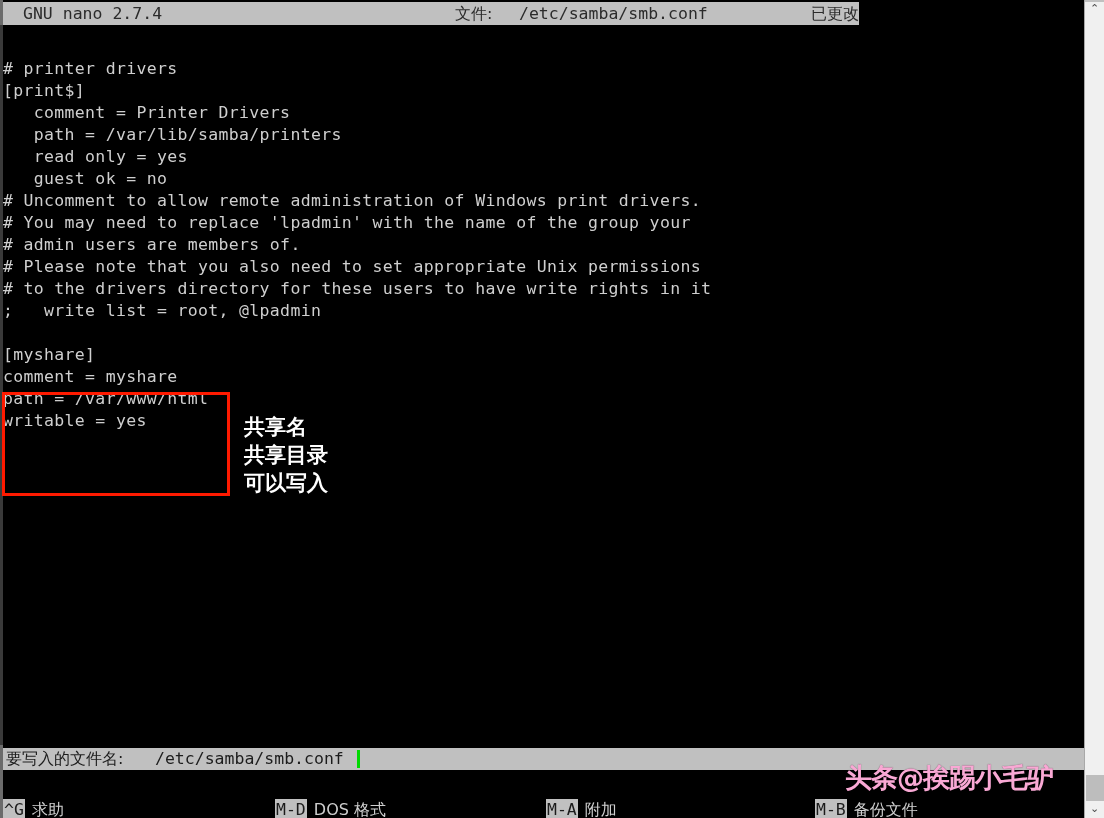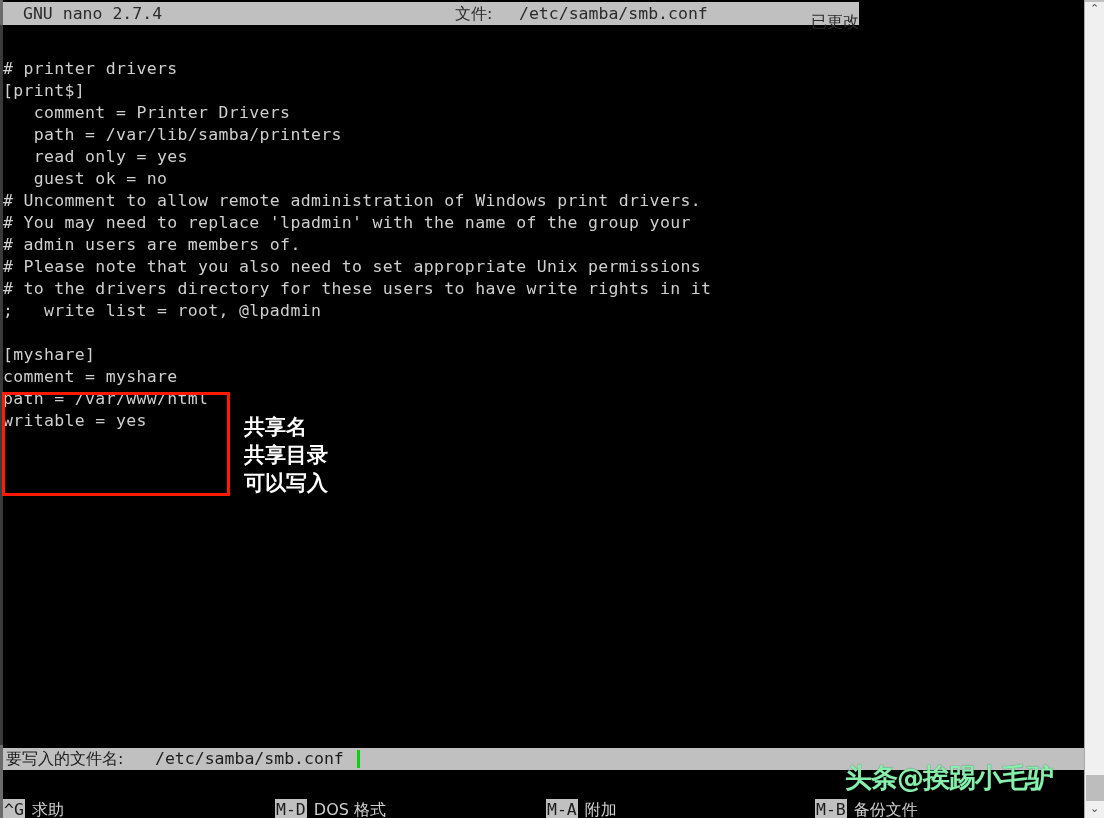--- a/index.html
+++ b/index.html
@@ -63,21 +63,21 @@
     font-size: 16px;
   }
   .titlebar .tb-file-path {
     position: absolute;
     left: 516px;
     top: 0;
   }
   .titlebar .tb-modified {
     position: absolute;
     right: 0px;
-    top: 8px;
+    top: 0;
     font-family: "DejaVu Sans", sans-serif;
     font-size: 16px;
   }
 
   
   .editor {
     position: absolute;
     left: 3px;
     top: 58px;
     width: 1080px;
@@ -191,21 +191,21 @@
   }
 
   
   .watermark {
     position: absolute;
     left: 845px;
     top: 760px;
     font-family: "DejaVu Sans", sans-serif;
     font-size: 27px;
     font-weight: bold;
-    color: #86efac;
+    color: #f9a8d4;
     letter-spacing: -1px;
     white-space: pre;
     text-shadow: 0 0 1px rgba(0,0,0,0.6);
   }
 
   
   .scrollbar {
     position: absolute;
     right: 0;
     top: 0;

